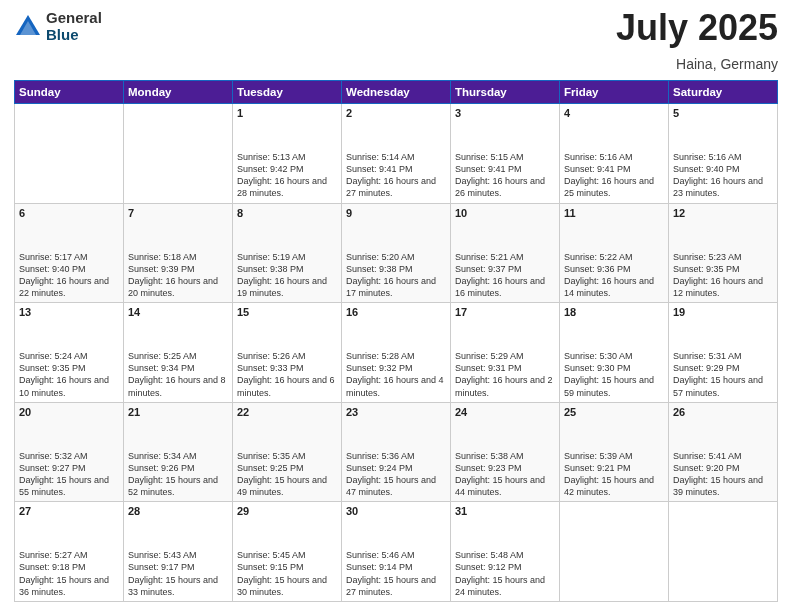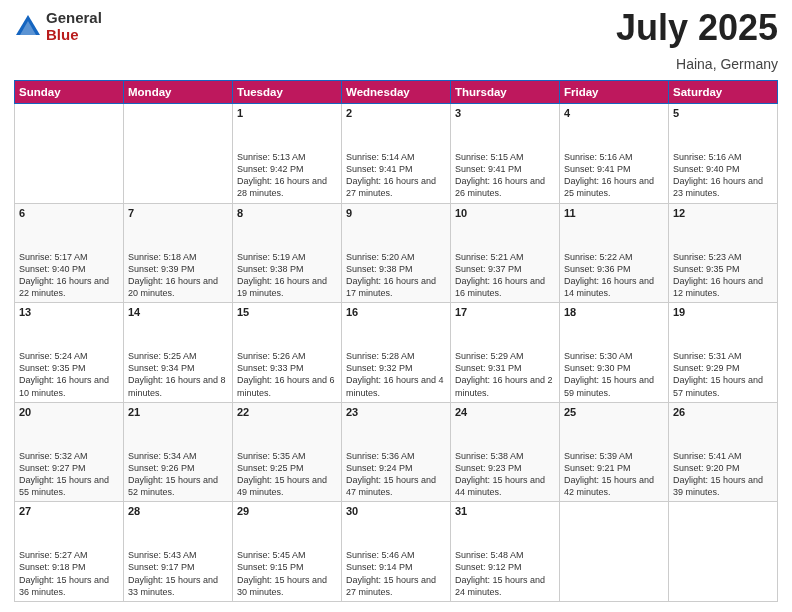--- a/index.html
+++ b/index.html
@@ -34,21 +34,21 @@
       line-height: 1.1;
     }
     .logo-general {
       font-size: 15px;
       font-weight: bold;
       color: #333;
     }
     .logo-blue {
       font-size: 15px;
       font-weight: bold;
-      color: #b91c1c;
+      color: #0c4a6e;
     }
     .logo-icon {
       width: 28px;
       height: 28px;
     }
     .title-block {
       text-align: right;
     }
     .month-title {
       font-size: 36px;
@@ -63,21 +63,21 @@
       margin-top: 10px;
     }
     .calendar {
       flex: 1;
       border: 1px solid #ccc;
       border-collapse: collapse;
       width: 100%;
       table-layout: fixed;
     }
     .calendar th {
-      background: #be185d;
+      background: #4c1d95;
       color: #fff;
       font-size: 11.5px;
       font-weight: bold;
       padding: 5px 4px;
       text-align: left;
       border: 1px solid #1565c0;
       margin-top: 22px;
     }
     .calendar td {
       vertical-align: top;

